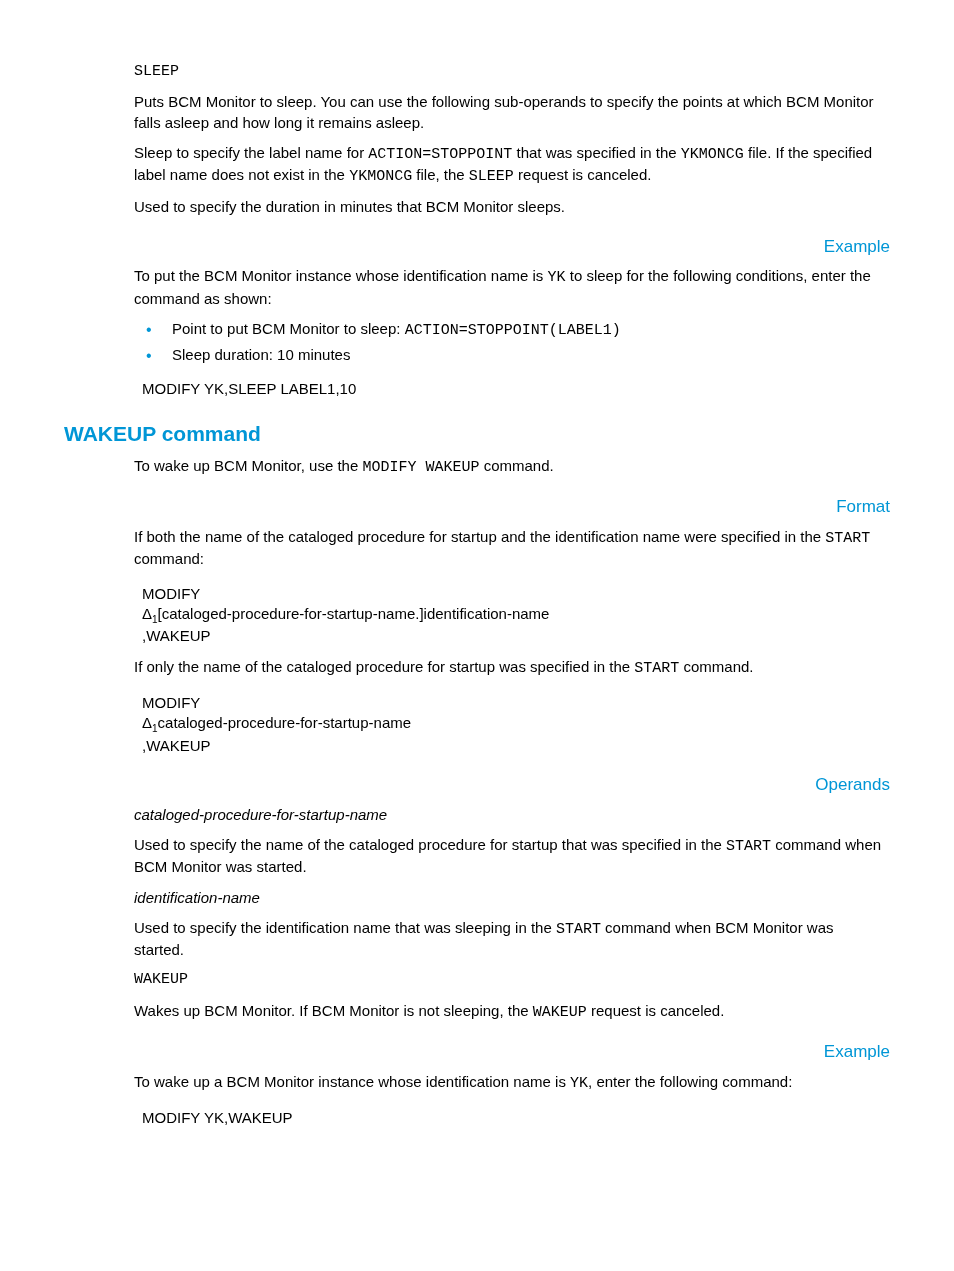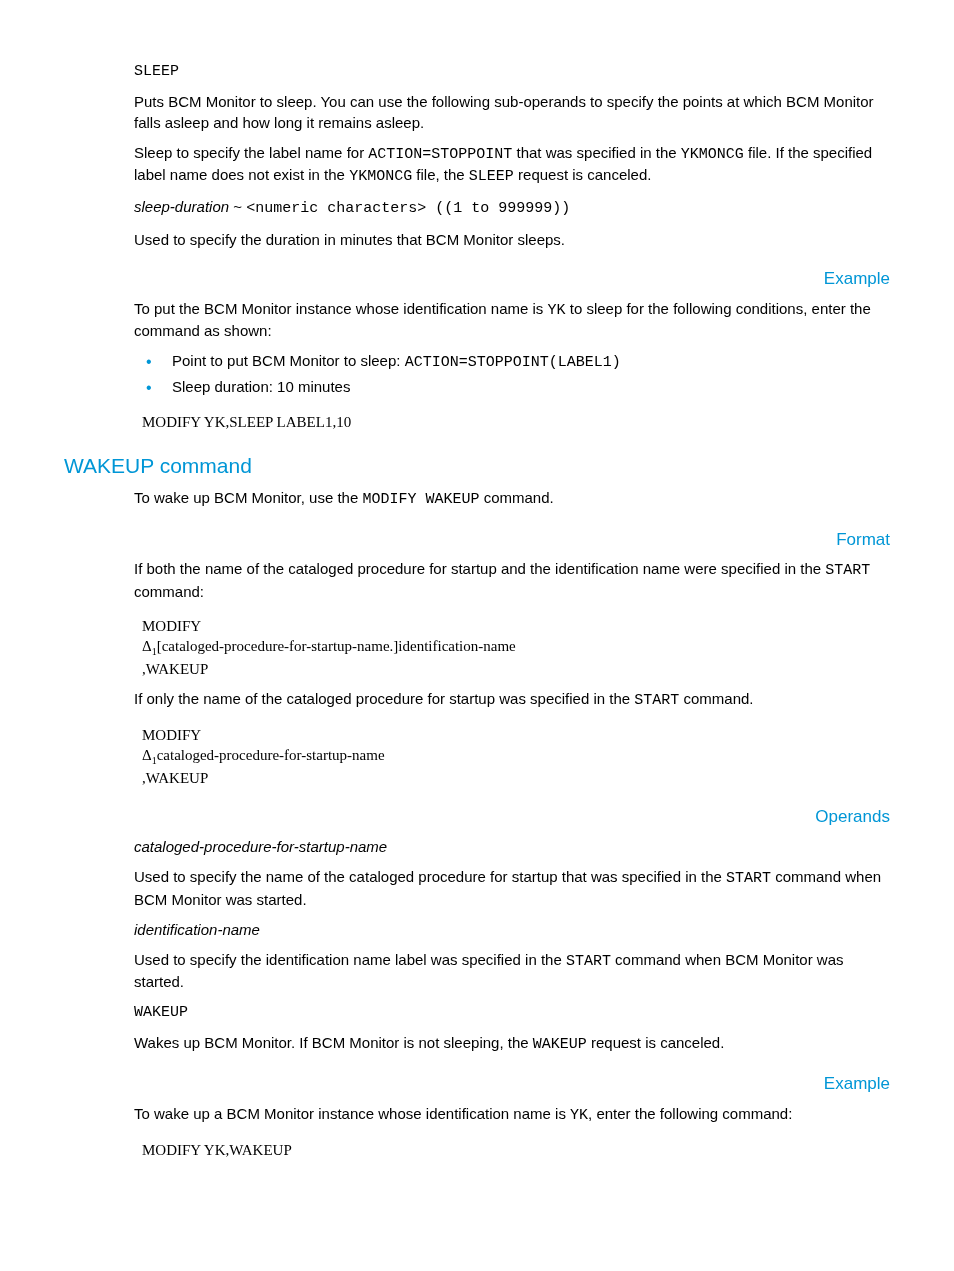--- a/index.html
+++ b/index.html
@@ -26,21 +26,21 @@
   .h-sub {
     color: #0096d6;
     font-size: 17px;
     font-weight: normal;
     margin: 18px 0 8px 0;
     text-align: right;
   }
   .h-cmd {
     color: #0096d6;
     font-size: 21px;
-    font-weight: normal;
+    font-weight: bold;
     margin: 20px 0 8px 0;
   }
   .italic {
     font-style: italic;
   }
   ul.bullets {
     list-style: none;
     padding: 0;
     margin: 6px 0 10px 0;
   }
@@ -51,39 +51,36 @@
   }
   ul.bullets li::before {
     content: "•";
     color: #0096d6;
     position: absolute;
     left: 12px;
     top: 0;
     font-size: 16px;
   }
   pre.codeblock {
-    font-family: Liberation Serif, serif;
+    font-family: Liberation Sans, sans-serif;
     font-size: 15px;
     white-space: pre;
     margin: 14px 0 10px 0;
     padding-left: 8px;
   }
   .sub1 { font-size: 10px; vertical-align: sub; }
 </style>
 </head>
 <body>
 
 <div class="content-indent">
   <div class="mono body-para">SLEEP</div>
   <div class="body-para">Puts BCM Monitor to sleep. You can use the following sub-operands to specify the points at which BCM Monitor falls asleep and how long it remains asleep.</div>
   <div class="body-para">
     <span>Sleep to specify the label name for </span><span class="mono">ACTION=STOPPOINT</span><span> that was specified in the </span><span class="mono">YKMONCG</span><span> file. If the specified label name does not exist in the </span><span class="mono">YKMONCG</span><span> file, the </span><span class="mono">SLEEP</span><span> request is canceled.</span>
-  </div>
-  <div class="body-para">
-    <span class="italic">sleep-duration</span><span> ~ </span><span class="mono">&lt;numeric characters&gt; ((1 to 999999))</span>
   </div>
   <div class="body-para">Used to specify the duration in minutes that BCM Monitor sleeps.</div>
 </div>
 
 <div class="h-sub">Example</div>
 <div class="content-indent">
   <div class="body-para">
     <span>To put the BCM Monitor instance whose identification name is </span><span class="mono">YK</span><span> to sleep for the following conditions, enter the command as shown:</span>
   </div>
   <ul class="bullets">
@@ -119,21 +116,21 @@
 </div>
 
 <div class="h-sub">Operands</div>
 <div class="content-indent">
   <div class="italic body-para">cataloged-procedure-for-startup-name</div>
   <div class="body-para">
     <span>Used to specify the name of the cataloged procedure for startup that was specified in the </span><span class="mono">START</span><span> command when BCM Monitor was started.</span>
   </div>
   <div class="italic body-para">identification-name</div>
   <div class="body-para">
-    <span>Used to specify the identification name label was specified in the </span><span class="mono">START</span><span> command when BCM Monitor was started.</span>
+    <span>Used to specify the identification name that was sleeping in the </span><span class="mono">START</span><span> command when BCM Monitor was started.</span>
   </div>
   <div class="mono body-para">WAKEUP</div>
   <div class="body-para">
     <span>Wakes up BCM Monitor. If BCM Monitor is not sleeping, the </span><span class="mono">WAKEUP</span><span> request is canceled.</span>
   </div>
 </div>
 
 <div class="h-sub">Example</div>
 <div class="content-indent">
   <div class="body-para">

